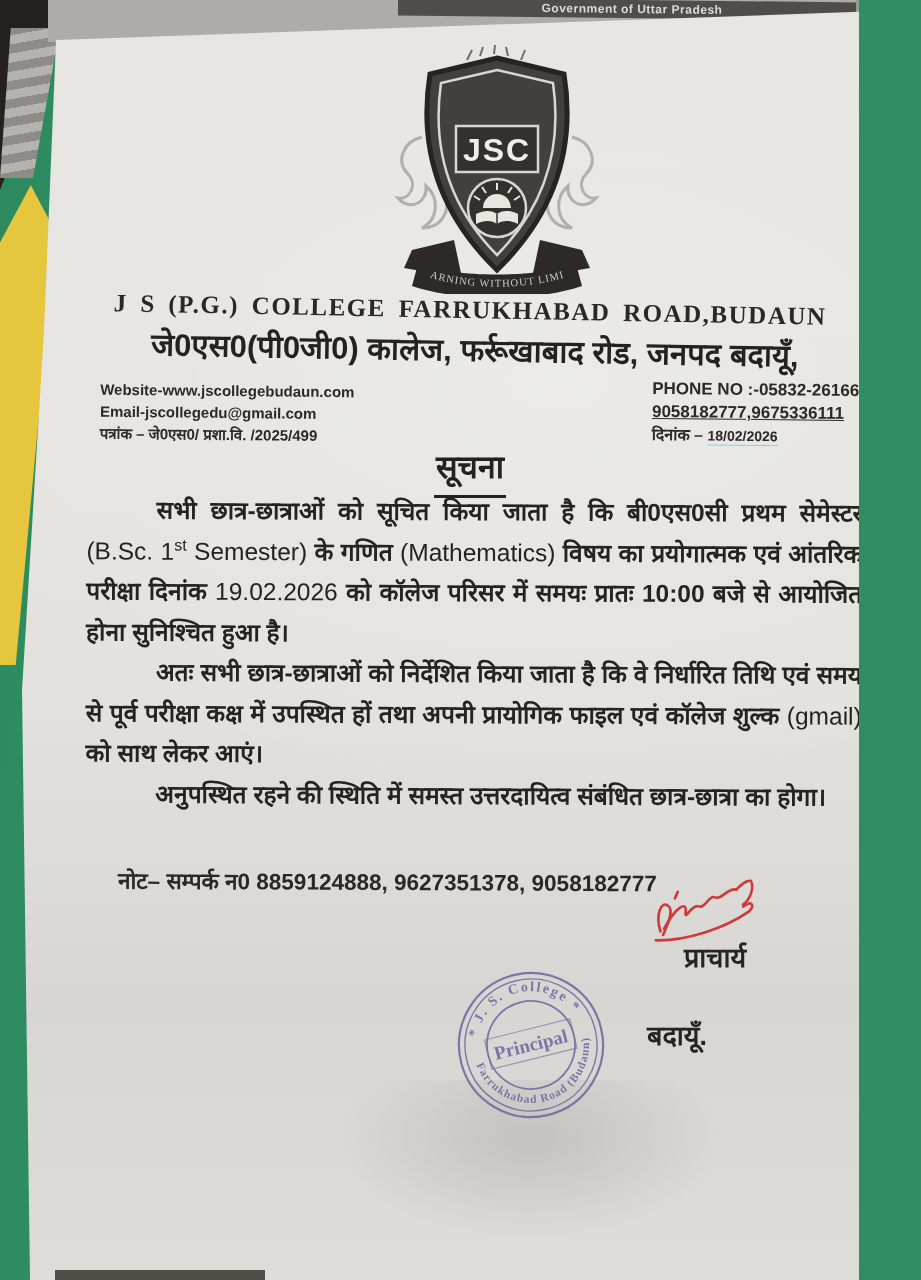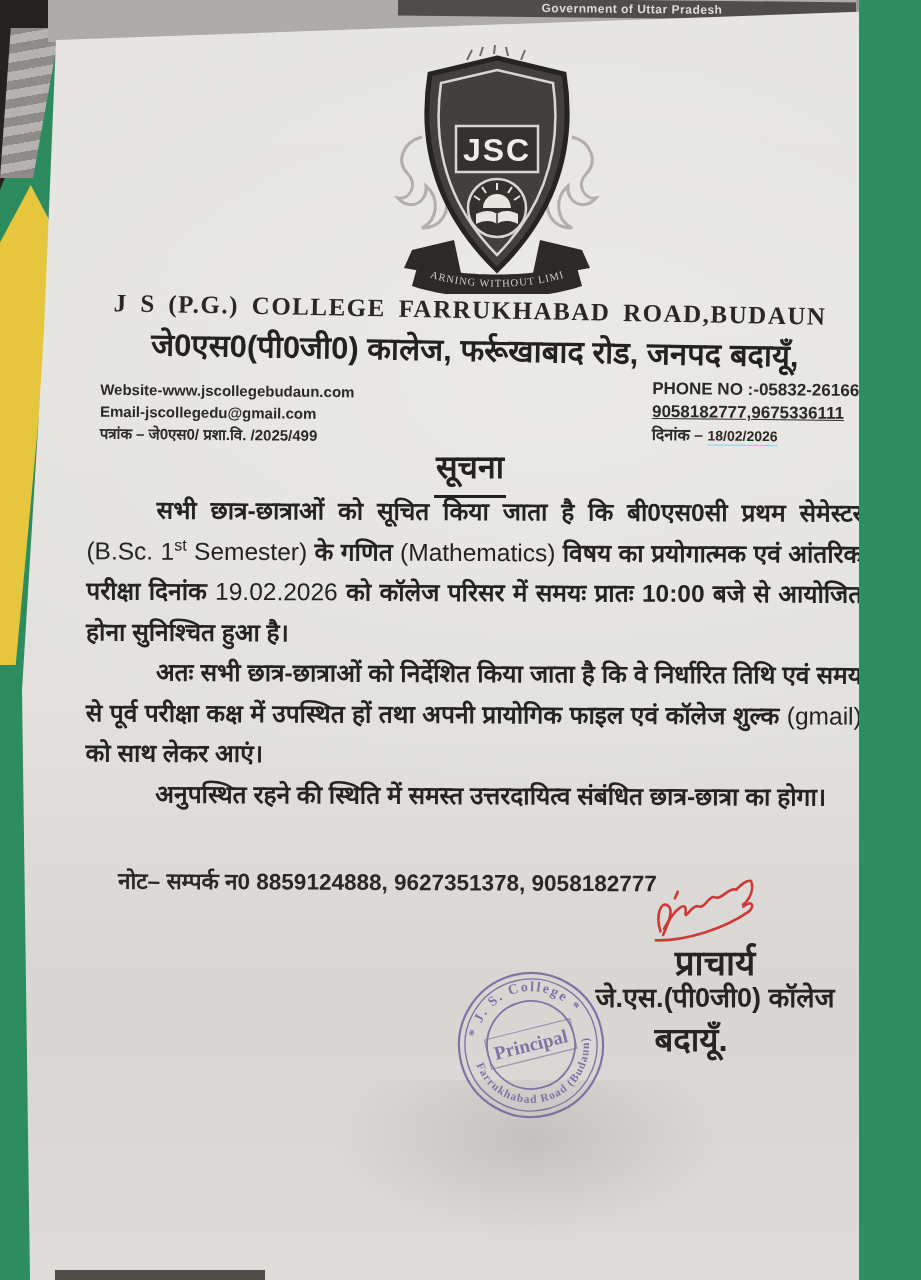--- a/index.html
+++ b/index.html
@@ -52,23 +52,23 @@
   .notice-title span{border-bottom:3px solid #242220;padding:0 2px 10px;}
   .body-block{position:absolute;left:86px;top:492px;width:776px;transform:rotate(.25deg);}
   .body-block p{margin:0;font-size:24.5px;font-weight:600;line-height:40.5px;
       text-align:justify;text-indent:70px;color:#252320;}
   .body-block p .b{font-weight:400;}
   .body-block p .sup{font-size:16px;vertical-align:super;line-height:0;}
   .note-line{position:absolute;left:118px;top:866px;font-size:22.5px;font-weight:700;color:#2a2825;
       transform:rotate(.3deg);white-space:nowrap;}
   
   .sig-scribble{position:absolute;left:648px;top:882px;width:130px;height:62px;transform:rotate(-10deg);}
-  .sig-line1{position:absolute;left:600px;top:938px;width:230px;text-align:center;font-size:35px;font-weight:700;}
+  .sig-line1{position:absolute;left:600px;top:938px;width:230px;text-align:center;font-size:27px;font-weight:700;}
   .sig-line2{position:absolute;left:560px;top:978px;width:310px;text-align:center;font-size:27px;font-weight:700;}
-  .sig-line3{position:absolute;left:576px;top:1016px;width:230px;text-align:center;font-size:33px;font-weight:700;}
+  .sig-line3{position:absolute;left:562px;top:1016px;width:230px;text-align:center;font-size:27px;font-weight:700;}
   
   .stamp{position:absolute;left:455px;top:969px;width:152px;height:152px;opacity:.88;transform:rotate(-14deg);}
 </style>
 </head>
 <body>
 
 <div id="scene">
 
   <div class="bg-green"></div>
   <div class="bg-darkcorner"></div>
@@ -168,21 +168,20 @@
       <g stroke="#ce3a37" stroke-width="2.6" fill="none" stroke-linecap="round">
         <path d="M10 40 C8 22 16 10 22 16 C28 22 16 38 12 44"></path>
         <path d="M14 38 C30 18 42 14 38 26 C36 34 46 18 52 22 C58 26 64 12 70 16 C76 20 84 8 92 12"></path>
         <path d="M92 12 C98 8 104 4 108 6 C110 14 104 24 96 28"></path>
         <path d="M4 48 C34 54 74 48 100 36 C108 32 106 24 96 30"></path>
         <path d="M30 10 L34 4"></path>
       </g>
     </svg>
   </div>
   <div class="sig-line1">प्राचार्य</div>
-  <div class="sig-line2">जे.एस.(पी0जी0) कॉलेज</div>
   <div class="sig-line3">बदायूँ.</div>
 
   <div class="stamp">
     <svg viewBox="0 0 152 152" width="152" height="152">
       <g stroke="#75679f" fill="none">
         <circle cx="76" cy="76" r="72" stroke-width="2.2"></circle>
         <circle cx="76" cy="76" r="66" stroke-width="1.4"></circle>
         <circle cx="76" cy="76" r="44" stroke-width="1.8"></circle>
       </g>
       <path id="stampTop" d="M22 76 A54 54 0 0 1 130 76" fill="none"></path>

